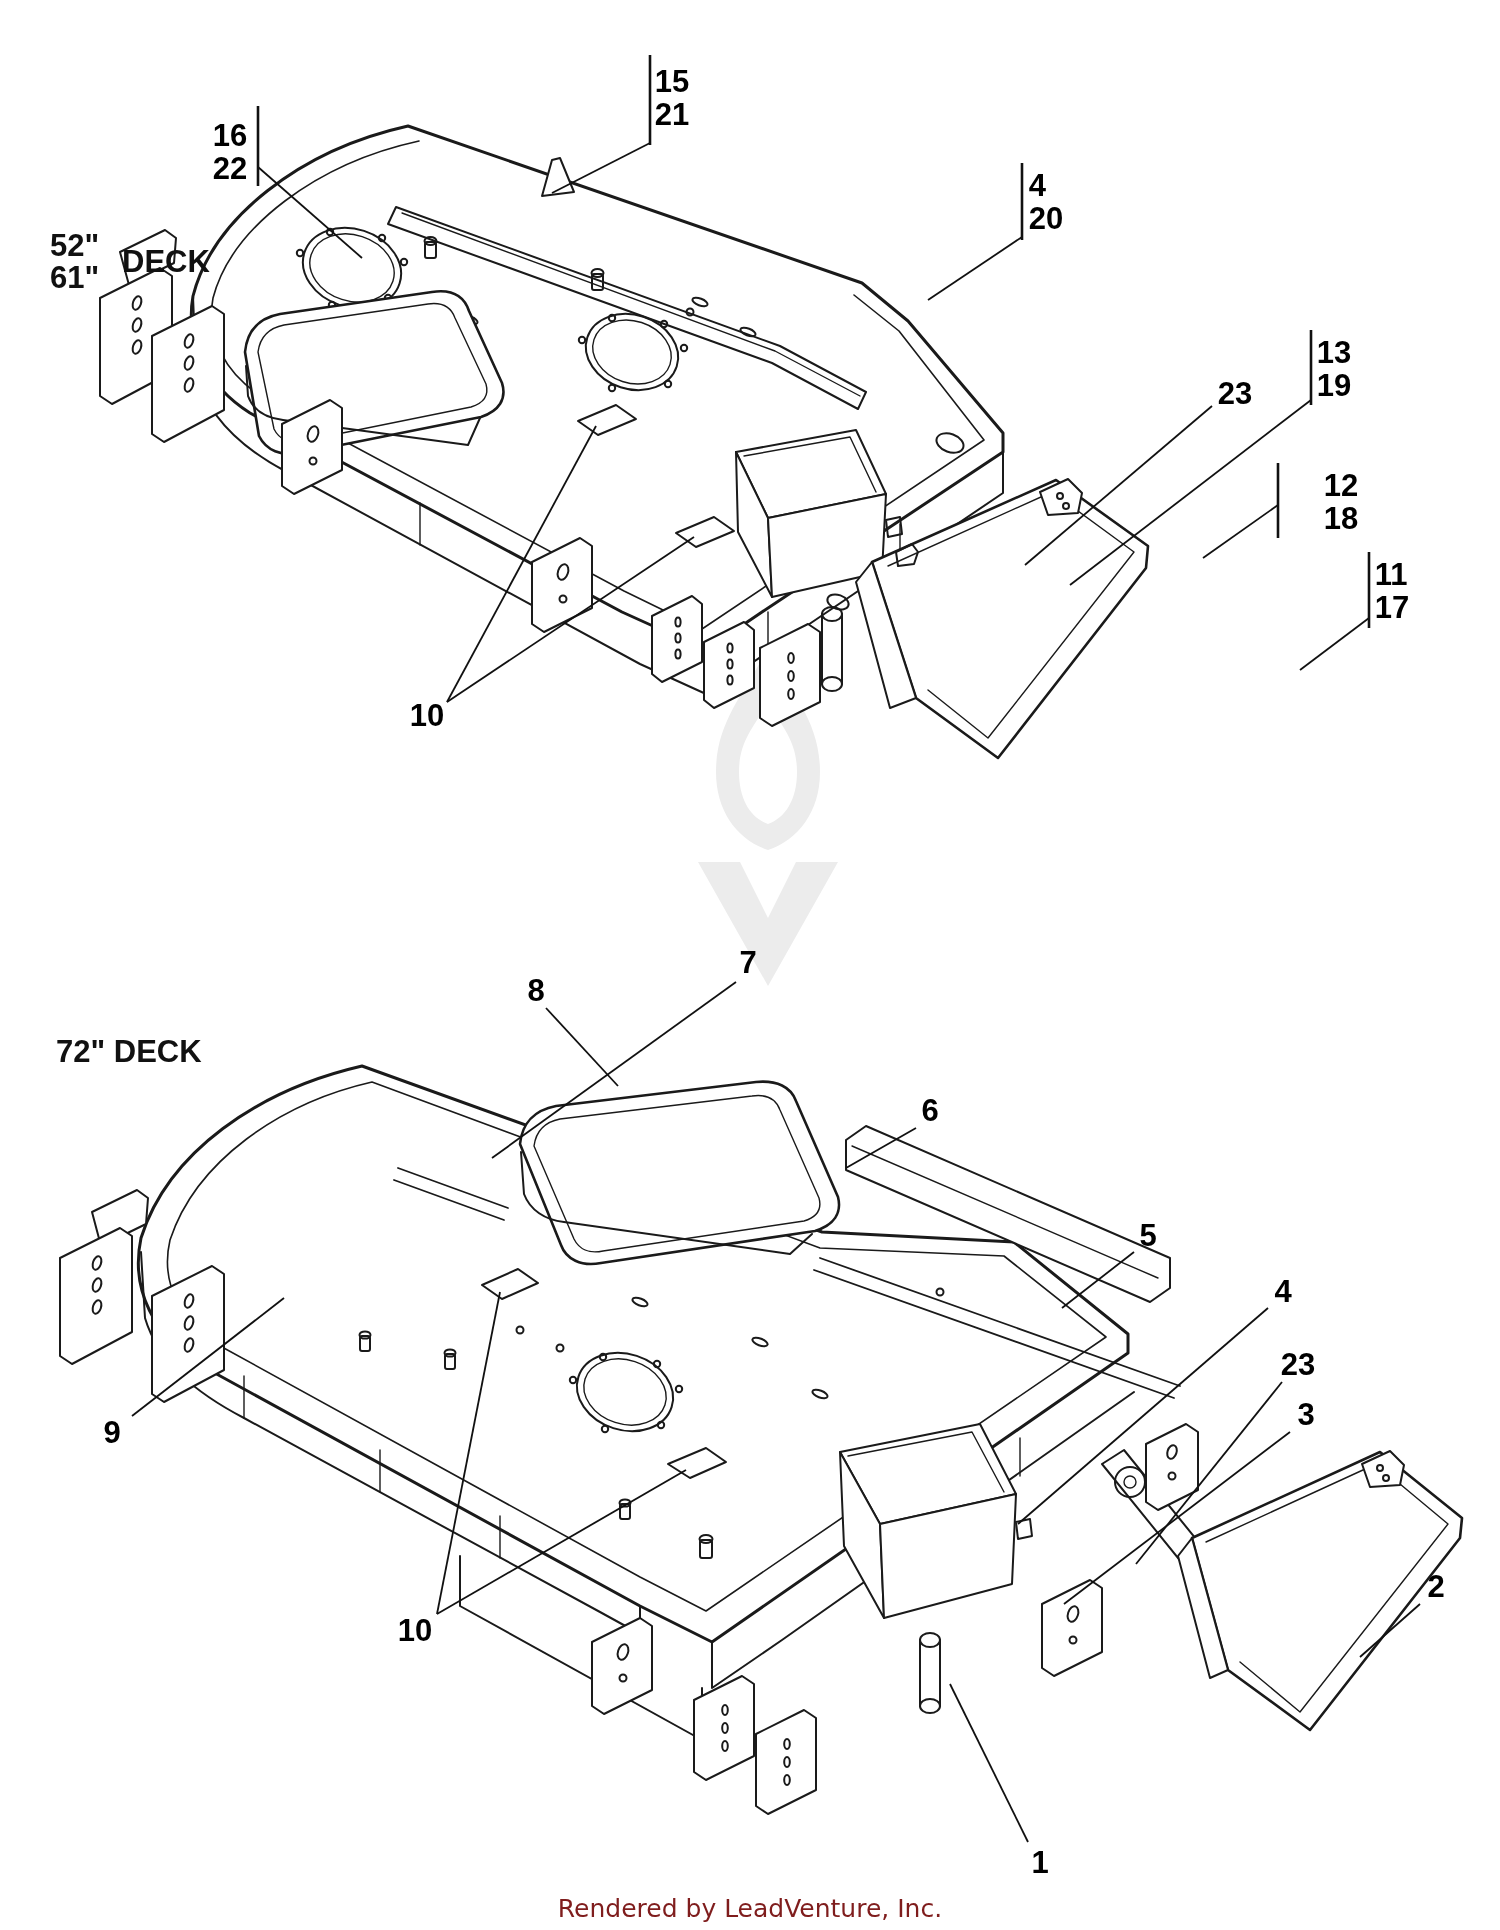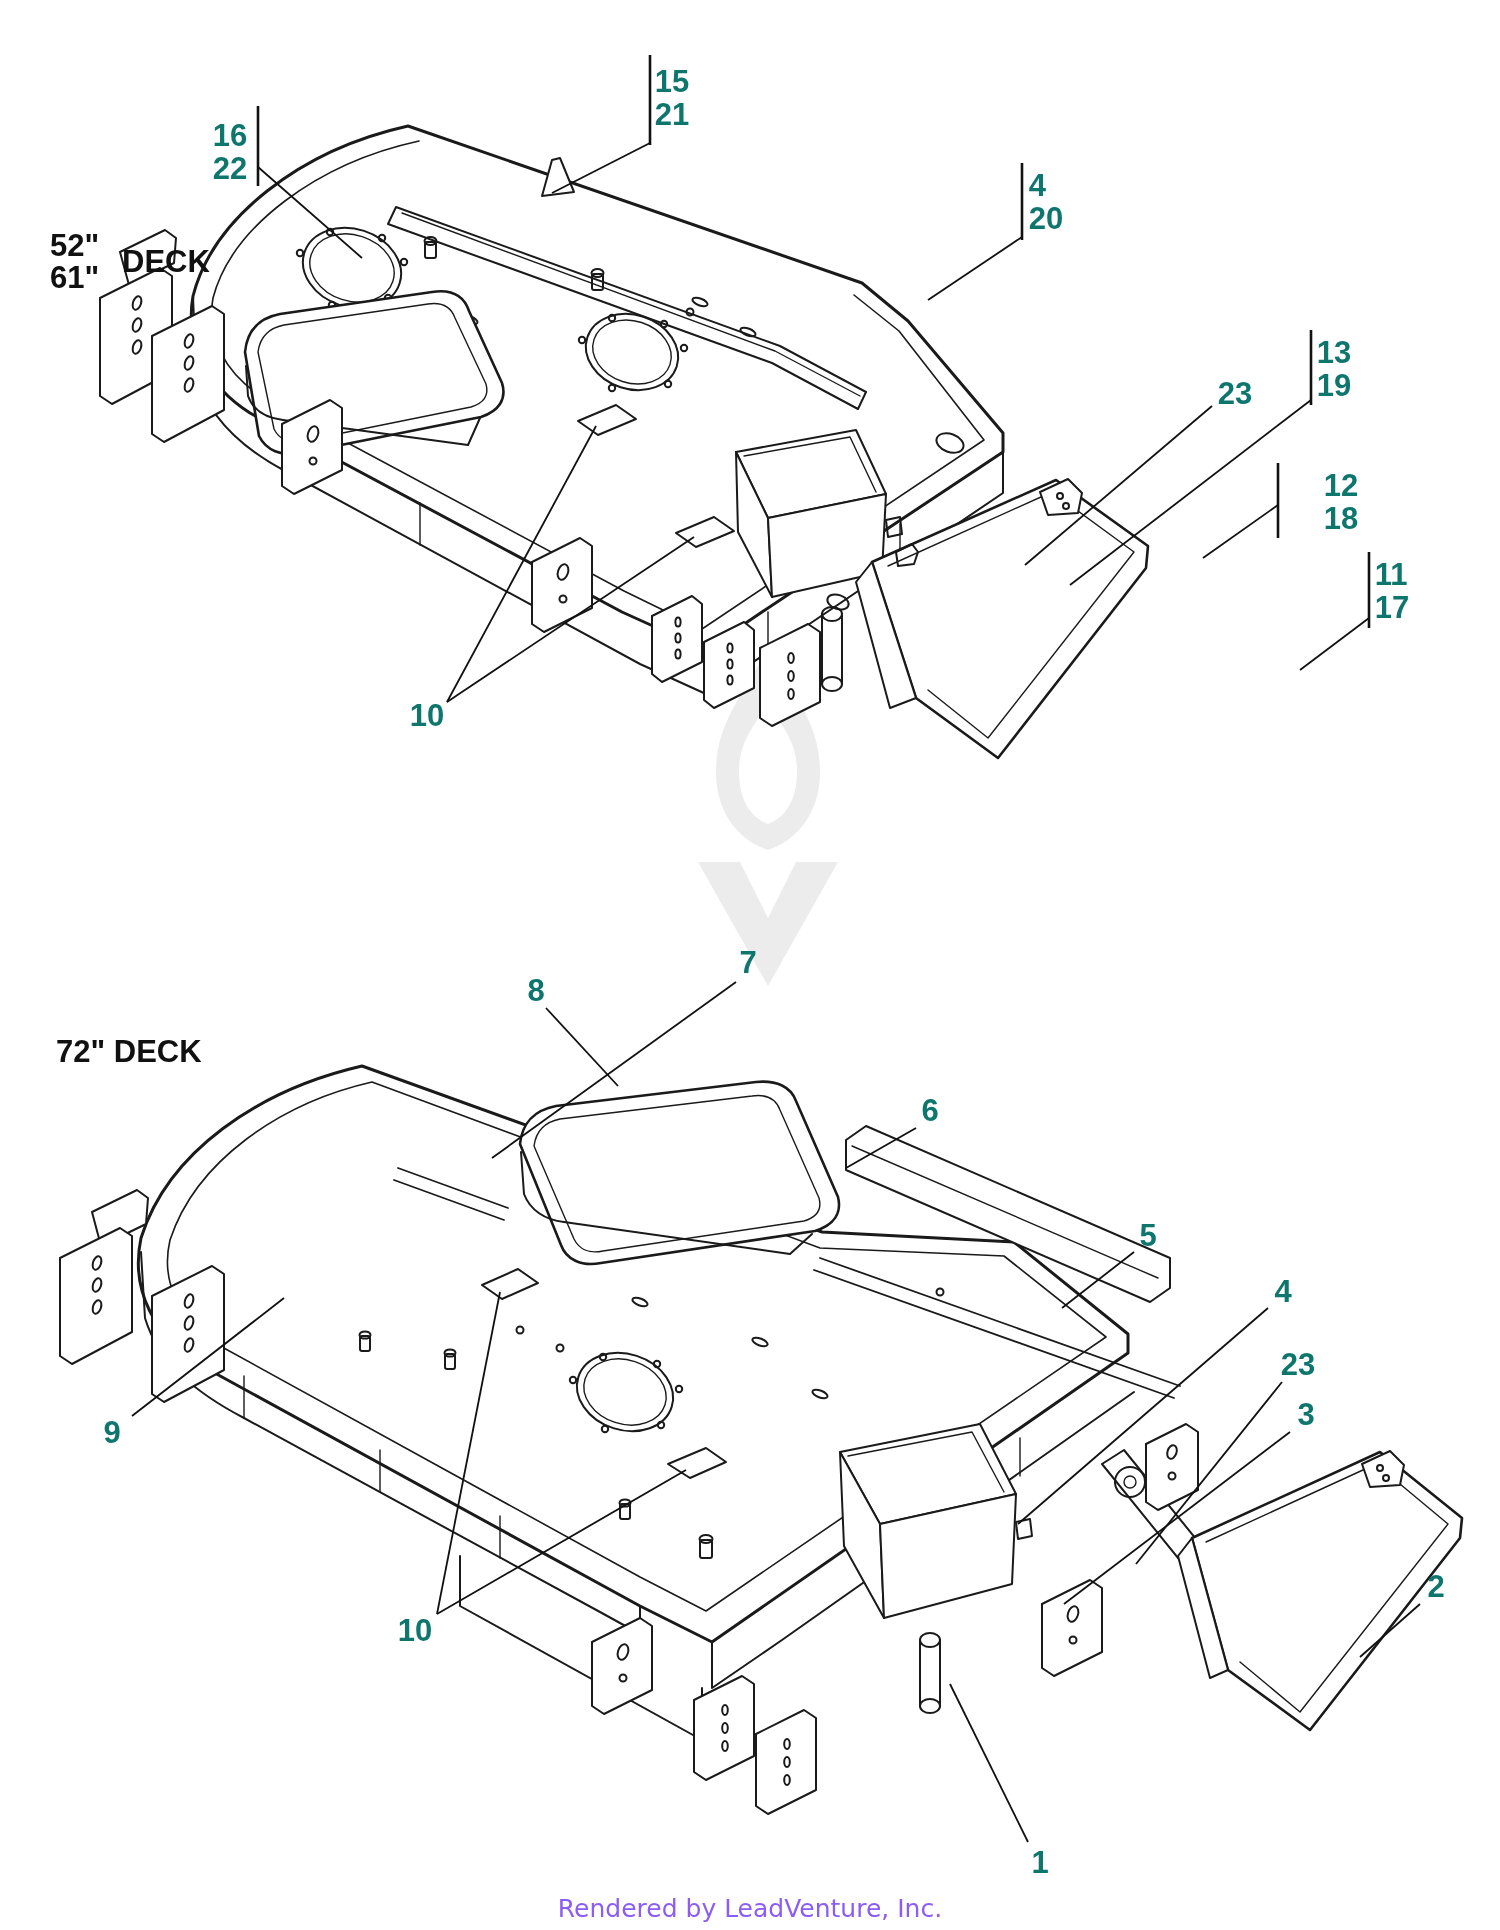--- a/index.html
+++ b/index.html
@@ -1,24 +1,24 @@
 <!DOCTYPE html>
 <html><head>
 <meta charset="utf-8">
 <style>
   html,body{margin:0;padding:0;background:#ffffff;width:1500px;height:1930px;overflow:hidden;}
   #stage{position:relative;width:1500px;height:1930px;background:#fff;font-family:"Liberation Sans",sans-serif;}
   svg{position:absolute;left:0;top:0;}
-  .co{position:absolute;transform:translate(-50%,-50%);font:bold 31px/33px "Liberation Sans",sans-serif;color:#0f766e;text-align:left;}
+  .co{position:absolute;transform:translate(-50%,-50%);font:bold 31px/33px "Liberation Sans",sans-serif;color:#000000;text-align:left;}
   .co span{display:block;}
   .title{position:absolute;font:bold 31px/32px "Liberation Sans",sans-serif;color:#111;white-space:nowrap;}
   #watermark-text{position:absolute;left:795px;top:1040px;transform:translateX(-50%);
     font:600 72px "Liberation Sans",sans-serif;color:#e6e6e6;letter-spacing:30px;white-space:nowrap;}
   #footer{position:absolute;left:750px;top:1894px;transform:translateX(-50%);
-    font:25px "DejaVu Sans",sans-serif;color:#8b5cf6;white-space:nowrap;}
+    font:25px "DejaVu Sans",sans-serif;color:#7f1d1d;white-space:nowrap;}
 </style>
 </head>
 <body>
 
 <div id="stage">
 
 <svg width="1500" height="1930" viewBox="0 0 1500 1930">
 
   <g fill="#ececec" stroke="none">
     <path d="M768,648 C792,694 820,722 820,772 C820,812 798,840 768,850 C738,840 716,812 716,772 C716,722 744,694 768,648 Z"></path>

